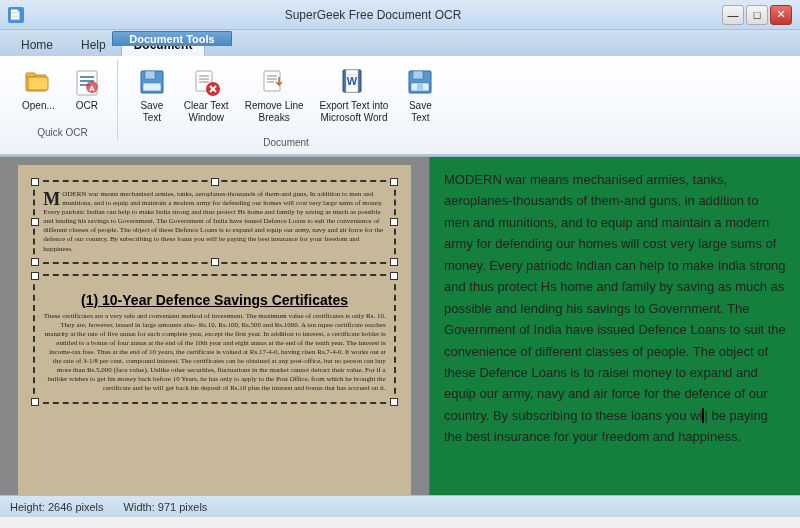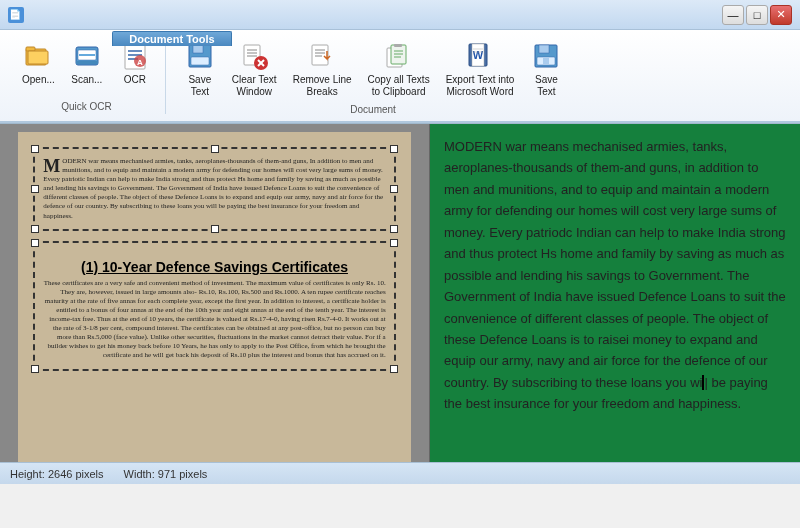--- a/index.html
+++ b/index.html
@@ -71,21 +71,21 @@
       align-items: center;
       border-right: 1px solid #c8d8e8;
       padding: 2px 8px;
       min-height: 80px;
       justify-content: space-between;
     }
     .ribbon-group:last-child { border-right: none; }
     .ribbon-group-label {
       font-size: 10px;
       color: #555;
-      margin-top: 2px;
+      margin-top: 9px;
     }
     .ribbon-buttons-row {
       display: flex;
       gap: 4px;
       align-items: flex-end;
     }
 
     .ribbon-btn {
       display: flex;
       flex-direction: column;
@@ -177,59 +177,54 @@
     ::-webkit-scrollbar-thumb { background: linear-gradient(to right, #c0d0e0, #a8b8cc); border: 1px solid #90a0b0; }
     ::-webkit-scrollbar-button { background: #d0dce8; height: 14px; width: 14px; }
   </style>
 </head>
 <body>
 
 <div class="title-bar">
   <div class="title-bar-left">
     <div class="title-bar-icon">📄</div>
   </div>
+  <div class="title-bar-title">SuperGeek Free Document OCR</div>
   <div class="title-bar-controls">
     <div class="tb-btn">—</div>
     <div class="tb-btn">□</div>
     <div class="tb-btn close">✕</div>
   </div>
 </div>
 
 <div class="ribbon-container">
 
   <div style="background: linear-gradient(to bottom, #6fa8d8, #4a88c0); color: white; font-size: 11px; font-weight: bold; text-align: center; padding: 1px 0; position: absolute; left: 112px; top: 31px; width: 120px; z-index: 10; border-radius: 2px 2px 0 0; border: 1px solid #3a78b0; border-bottom: none;">Document Tools</div>
 
+  <div class="ribbon-tab-bar">
+    <div class="ribbon-tab">Home</div>
+    <div class="ribbon-tab">Help</div>
+    <div class="ribbon-tab active">Document</div>
+  </div>
 
   <div class="ribbon-toolbar">
 
     <div class="ribbon-group">
       <div class="ribbon-buttons-row">
 
         <div class="ribbon-btn">
           <div class="ribbon-btn-icon">
             <svg width="30" height="30" viewBox="0 0 30 30">
               <rect x="3" y="8" width="20" height="16" rx="1" fill="#f0b840" stroke="#c0882a" stroke-width="1"></rect>
               <rect x="3" y="6" width="9" height="4" rx="1" fill="#f0b840" stroke="#c0882a" stroke-width="1"></rect>
               <rect x="5" y="10" width="20" height="13" rx="1" fill="#fdd060" stroke="#c0882a" stroke-width="1"></rect>
             </svg>
           </div>
           <div class="ribbon-btn-label">Open...</div>
         </div>
 
-        <div class="ribbon-btn">
-          <div class="ribbon-btn-icon">
-            <svg width="30" height="30" viewBox="0 0 30 30">
-              <rect x="4" y="6" width="22" height="18" rx="2" fill="#5599cc" stroke="#3366aa" stroke-width="1"></rect>
-              <rect x="6" y="9" width="18" height="10" rx="1" fill="white" stroke="#3366aa" stroke-width="0.5"></rect>
-              <rect x="4" y="20" width="22" height="3" fill="#4488bb"></rect>
-              <line x1="7" y1="14" x2="23" y2="14" stroke="#66aadd" stroke-width="2"></line>
-            </svg>
-          </div>
-          <div class="ribbon-btn-label">Scan...</div>
-        </div>
 
         <div class="ribbon-btn">
           <div class="ribbon-btn-icon">
             <svg width="30" height="30" viewBox="0 0 30 30">
               <rect x="5" y="4" width="20" height="24" rx="1" fill="white" stroke="#aaa" stroke-width="1"></rect>
               <line x1="8" y1="10" x2="22" y2="10" stroke="#3366aa" stroke-width="1.5"></line>
               <line x1="8" y1="14" x2="22" y2="14" stroke="#3366aa" stroke-width="1.5"></line>
               <line x1="8" y1="18" x2="18" y2="18" stroke="#3366aa" stroke-width="1.5"></line>
               <circle cx="20" cy="20" r="6" fill="#cc4444" opacity="0.8"></circle>
               <text x="20" y="24" text-anchor="middle" fill="white" font-size="8" font-weight="bold">A</text>
@@ -276,33 +271,20 @@
               <rect x="5" y="4" width="16" height="20" rx="1" fill="white" stroke="#aaa" stroke-width="1"></rect>
               <line x1="8" y1="9" x2="18" y2="9" stroke="#888" stroke-width="1"></line>
               <line x1="8" y1="12" x2="18" y2="12" stroke="#888" stroke-width="1"></line>
               <line x1="8" y1="15" x2="15" y2="15" stroke="#888" stroke-width="1"></line>
               <path d="M20 10 L20 18 L17 15 M20 18 L23 15" stroke="#cc6622" stroke-width="1.5" fill="none"></path>
             </svg>
           </div>
           <div class="ribbon-btn-label">Remove Line<br>Breaks</div>
         </div>
 
-        <div class="ribbon-btn">
-          <div class="ribbon-btn-icon">
-            <svg width="30" height="30" viewBox="0 0 30 30">
-              <rect x="3" y="7" width="15" height="19" rx="1" fill="white" stroke="#aaa" stroke-width="1"></rect>
-              <rect x="7" y="4" width="15" height="19" rx="1" fill="#eef4ee" stroke="#66aa66" stroke-width="1"></rect>
-              <rect x="10" y="3" width="8" height="3" rx="1" fill="#aaa"></rect>
-              <line x1="10" y1="10" x2="19" y2="10" stroke="#66aa66" stroke-width="1"></line>
-              <line x1="10" y1="13" x2="19" y2="13" stroke="#66aa66" stroke-width="1"></line>
-              <line x1="10" y1="16" x2="17" y2="16" stroke="#66aa66" stroke-width="1"></line>
-            </svg>
-          </div>
-          <div class="ribbon-btn-label">Copy all Texts<br>to Clipboard</div>
-        </div>
 
         <div class="ribbon-btn">
           <div class="ribbon-btn-icon">
             <svg width="30" height="30" viewBox="0 0 30 30">
               <rect x="4" y="3" width="18" height="22" rx="1" fill="#4a6fa5" stroke="#2a4f85" stroke-width="1"></rect>
               <rect x="7" y="3" width="12" height="22" rx="0" fill="white" stroke="#aaa" stroke-width="0.5"></rect>
               <text x="13" y="18" text-anchor="middle" fill="#2255aa" font-size="11" font-weight="bold">W</text>
               <line x1="8" y1="8" x2="18" y2="8" stroke="#aaa" stroke-width="0.5"></line>
               <line x1="8" y1="11" x2="18" y2="11" stroke="#aaa" stroke-width="0.5"></line>
             </svg>

